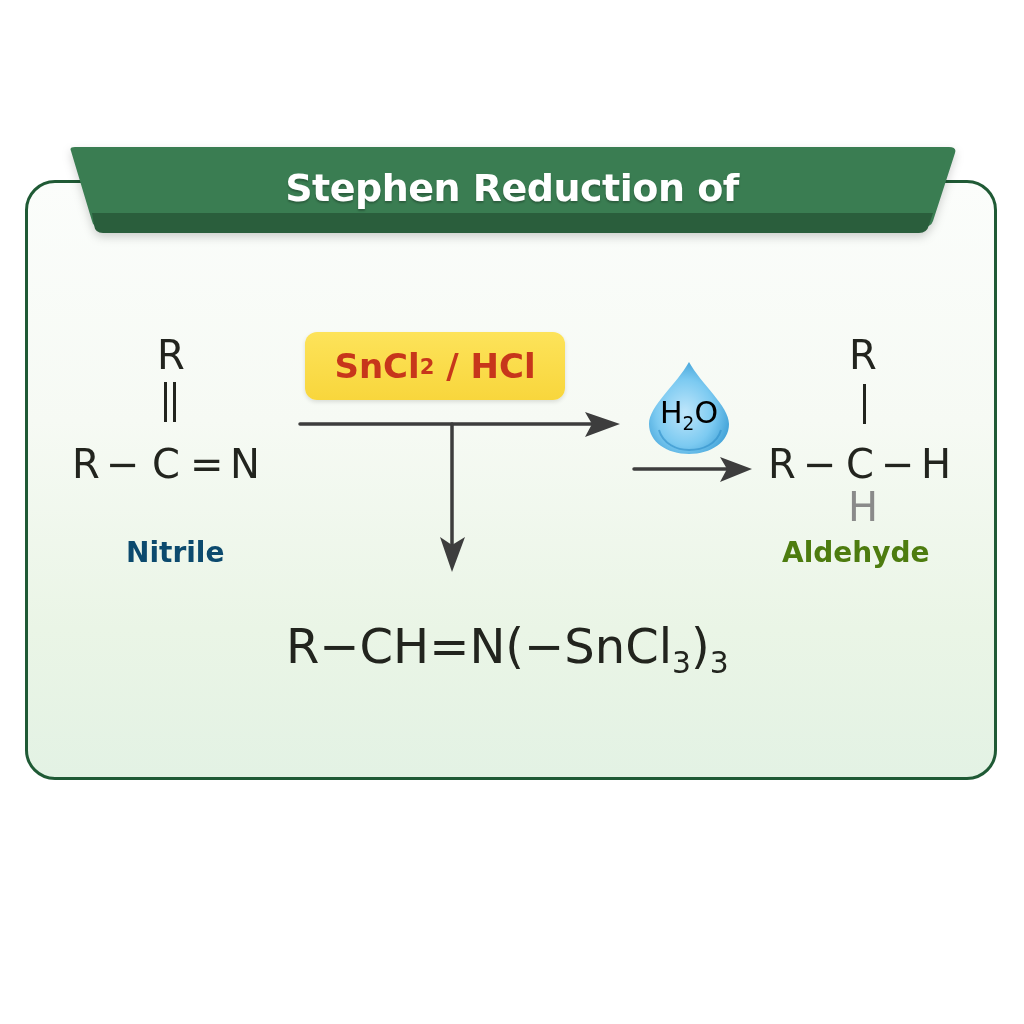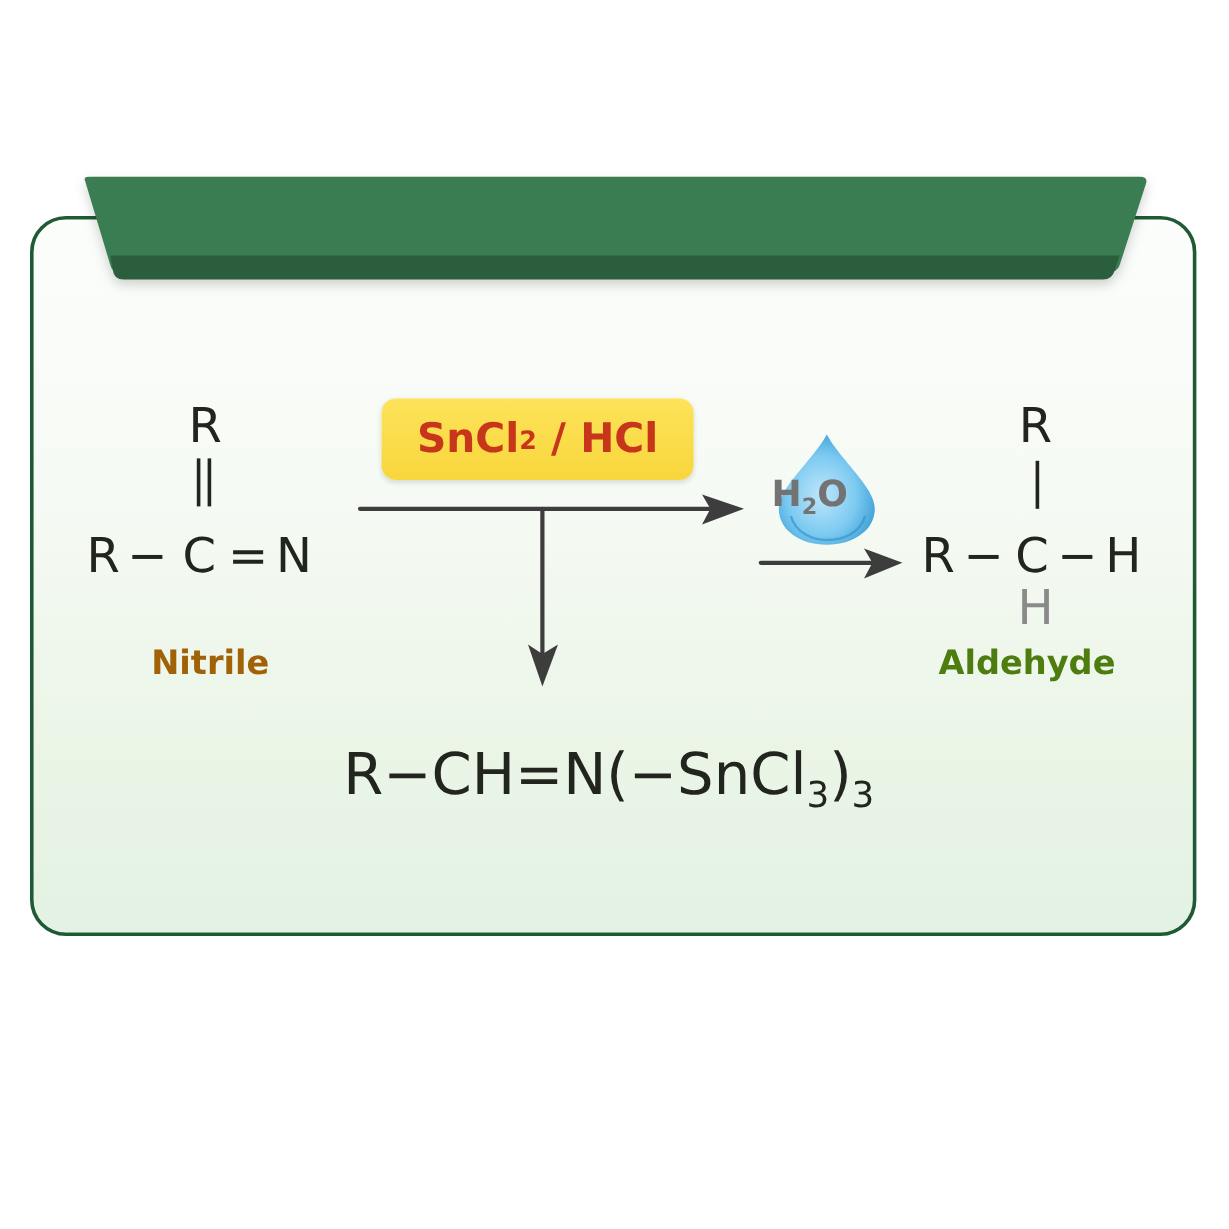--- a/index.html
+++ b/index.html
@@ -36,55 +36,56 @@
     position: absolute; font-weight: bold; font-size: 28px; white-space: nowrap;
     font-family: "DejaVu Sans", sans-serif;
   }
   .bond-v { position: absolute; background: #22241e; width: 3px; }
   .reagent {
     position: absolute; left: 305px; top: 332px; width: 260px; height: 68px;
     border-radius: 12px;
     background: linear-gradient(180deg, #fde35a 0%, #f8d63c 100%);
     box-shadow: 0 2px 4px rgba(0,0,0,0.12);
     display: flex; align-items: center; justify-content: center;
-    color: #c7361b; font-weight: bold; font-size: 34px; margin-left: 13px;
+    color: #c7361b; font-weight: bold; font-size: 34px;
   }
   .reagent sub, .chem sub { font-size: 0.62em; vertical-align: -0.35em; }
   .drop { position: absolute; left: 643px; top: 360px; width: 92px; height: 96px; }
   .drop-text {
-    position: absolute; left: 643px; top: 395px; width: 92px; 
-    color: #737373; font-weight: bold; font-size: 30px;
+    position: absolute; left: 643px; top: 395px; width: 92px; text-align: center;
+    color: #000000; font-weight: normal; font-size: 30px;
   }
   .drop-text sub { font-size: 0.62em; vertical-align: -0.35em; }
   .arrows { position: absolute; left: 0; top: 0; }
 </style>
 </head>
 <body>
 
 <div class="card"></div>
 
 <div class="banner">
   <svg width="890" height="88" viewBox="0 0 890 88">
     <path d="M4,4 Q2,0 8,0 L882,0 Q890,0 888,6 L866,74 Q864,80 856,80 L34,80 Q26,80 25,74 Z" fill="#3a7d52"></path>
     <path d="M25,66 L866,66 L862,78 Q860,86 852,86 L36,86 Q28,86 27,78 Z" fill="#2a5e3c"></path>
   </svg>
   <div class="banner-title">
+    <span>Stephen Reduction of</span>
   </div>
 </div>
 
 <div>
   <span class="chem" style="left:157px; top:335px;">R</span>
   <div class="bond-v" style="left:164px; top:382px; height:40px;"></div>
   <div class="bond-v" style="left:173px; top:382px; height:40px;"></div>
   <span class="chem" style="left:72px; top:444px;">R</span>
   <span class="chem" style="left:106px; top:444px;">−</span>
   <span class="chem" style="left:152px; top:444px;">C</span>
   <span class="chem" style="left:190px; top:444px;">=</span>
   <span class="chem" style="left:230px; top:444px;">N</span>
-  <span class="label" style="left:126px; top:536px; color:#a16207;">Nitrile</span>
+  <span class="label" style="left:126px; top:536px; color:#0c4a6e;">Nitrile</span>
 </div>
 
 <div class="reagent">
   <span>SnCl</span>
     <sub>2</sub>
     <span style="white-space:pre;"> / HCl</span>
 </div>
 
 <svg class="arrows" width="1024" height="1024">
   <g>

